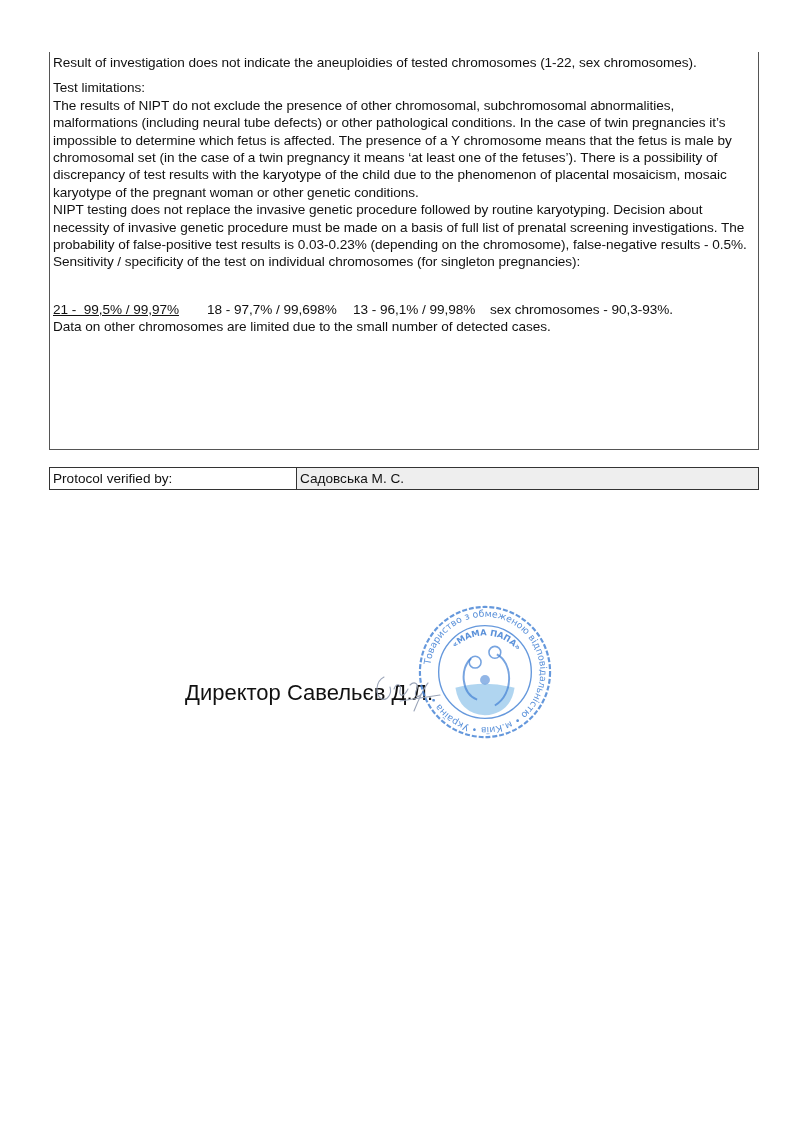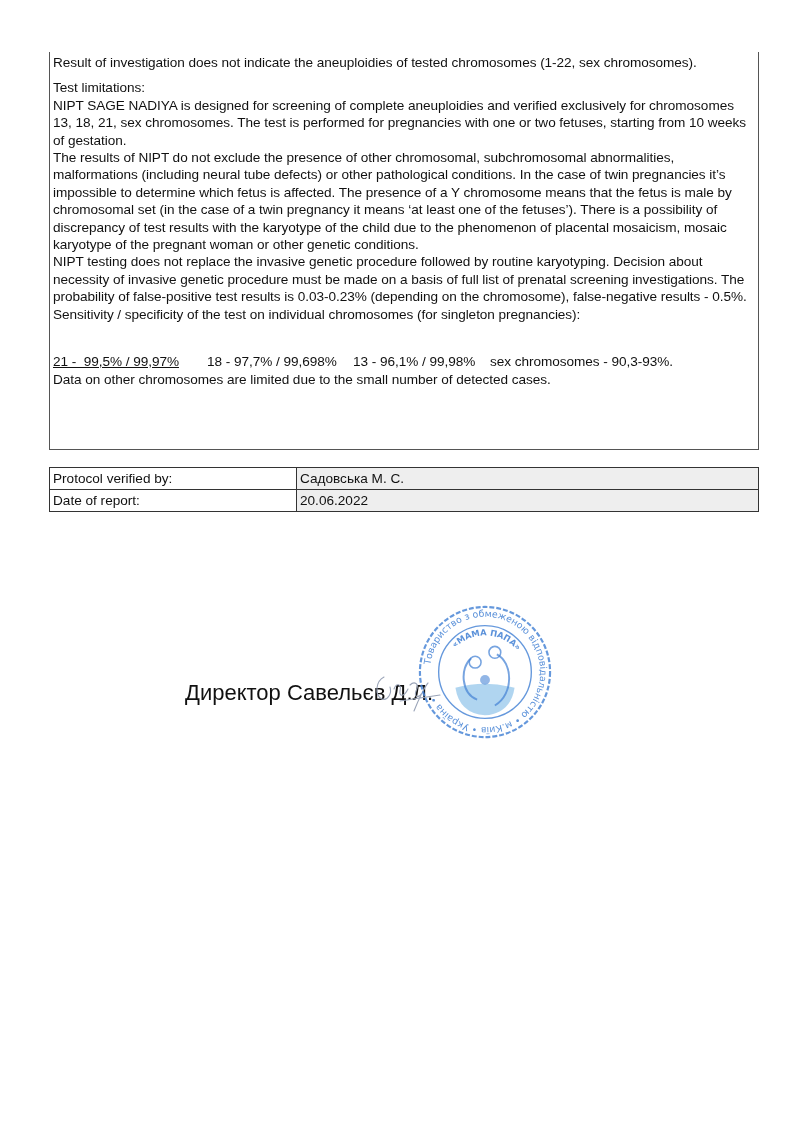--- a/index.html
+++ b/index.html
@@ -91,37 +91,32 @@
   </style>
 </head>
 <body>
 
 <div class="page">
 
   <div class="main-box">
     <p class="para">Result of investigation does not indicate the aneuploidies of tested chromosomes (1-22, sex chromosomes).</p>
     <div class="gap"></div>
     <p class="para">Test limitations:</p>
-    <p class="para">NIPT SAGE NADIYA is designed for screening of complete aneuploidies and verified exclusively for chromosomes 13, 18, 21, sex chromosomes. The test is performed for pregnancies with one or two fetuses, starting from 10 weeks of gestation.</p>
     <p class="para">The results of NIPT do not exclude the presence of other chromosomal, subchromosomal abnormalities, malformations (including neural tube defects) or other pathological conditions. In the case of twin pregnancies it’s impossible to determine which fetus is affected. The presence of a Y chromosome means that the fetus is male by chromosomal set (in the case of a twin pregnancy it means ‘at least one of the fetuses’). There is a possibility of discrepancy of test results with the karyotype of the child due to the phenomenon of placental mosaicism, mosaic karyotype of the pregnant woman or other genetic conditions.</p>
     <p class="para">NIPT testing does not replace the invasive genetic procedure followed by routine karyotyping. Decision about necessity of invasive genetic procedure must be made on a basis of full list of prenatal screening investigations. The probability of false-positive test results is 0.03-0.23% (depending on the chromosome), false-negative results - 0.5%.</p>
     <p class="para">Sensitivity / specificity of the test on individual chromosomes (for singleton pregnancies):</p>
     <div class="sens-row"><span class="s1">21 -  99,5% / 99,97%</span><span class="s2">18 - 97,7% / 99,698%</span><span class="s3">13 - 96,1% / 99,98%</span><span>sex chromosomes - 90,3-93%.</span></div>
     <p class="para">Data on other chromosomes are limited due to the small number of detected cases.</p>
   </div>
 
   <table class="protocol-table">
     <tbody>
       <tr>
         <td class="label-cell">Protocol verified by:</td>
         <td class="value-cell">Садовська М. С.</td>
-      </tr>
-      <tr>
-        <td class="label-cell">Date of report:</td>
-        <td class="value-cell">20.06.2022</td>
       </tr>
     </tbody>
   </table>
 
   <div class="director">Директор Савельєв Д.Л.</div>
 
   <svg class="signature" viewBox="0 0 90 60">
     <path d="M14 22 C 6 26, 4 40, 12 44 C 18 46, 22 38, 20 32 M24 34 C 26 28, 32 28, 30 36 C 29 42, 34 42, 38 34 M40 30 C 44 26, 50 28, 46 36 C 44 42, 48 44, 52 38 C 54 34, 56 30, 58 28 M44 56 C 48 46, 52 36, 58 28 M30 46 L 70 40" fill="none" stroke="#9aa4b8" stroke-width="1.1" stroke-linecap="round"></path>
   </svg>
 

